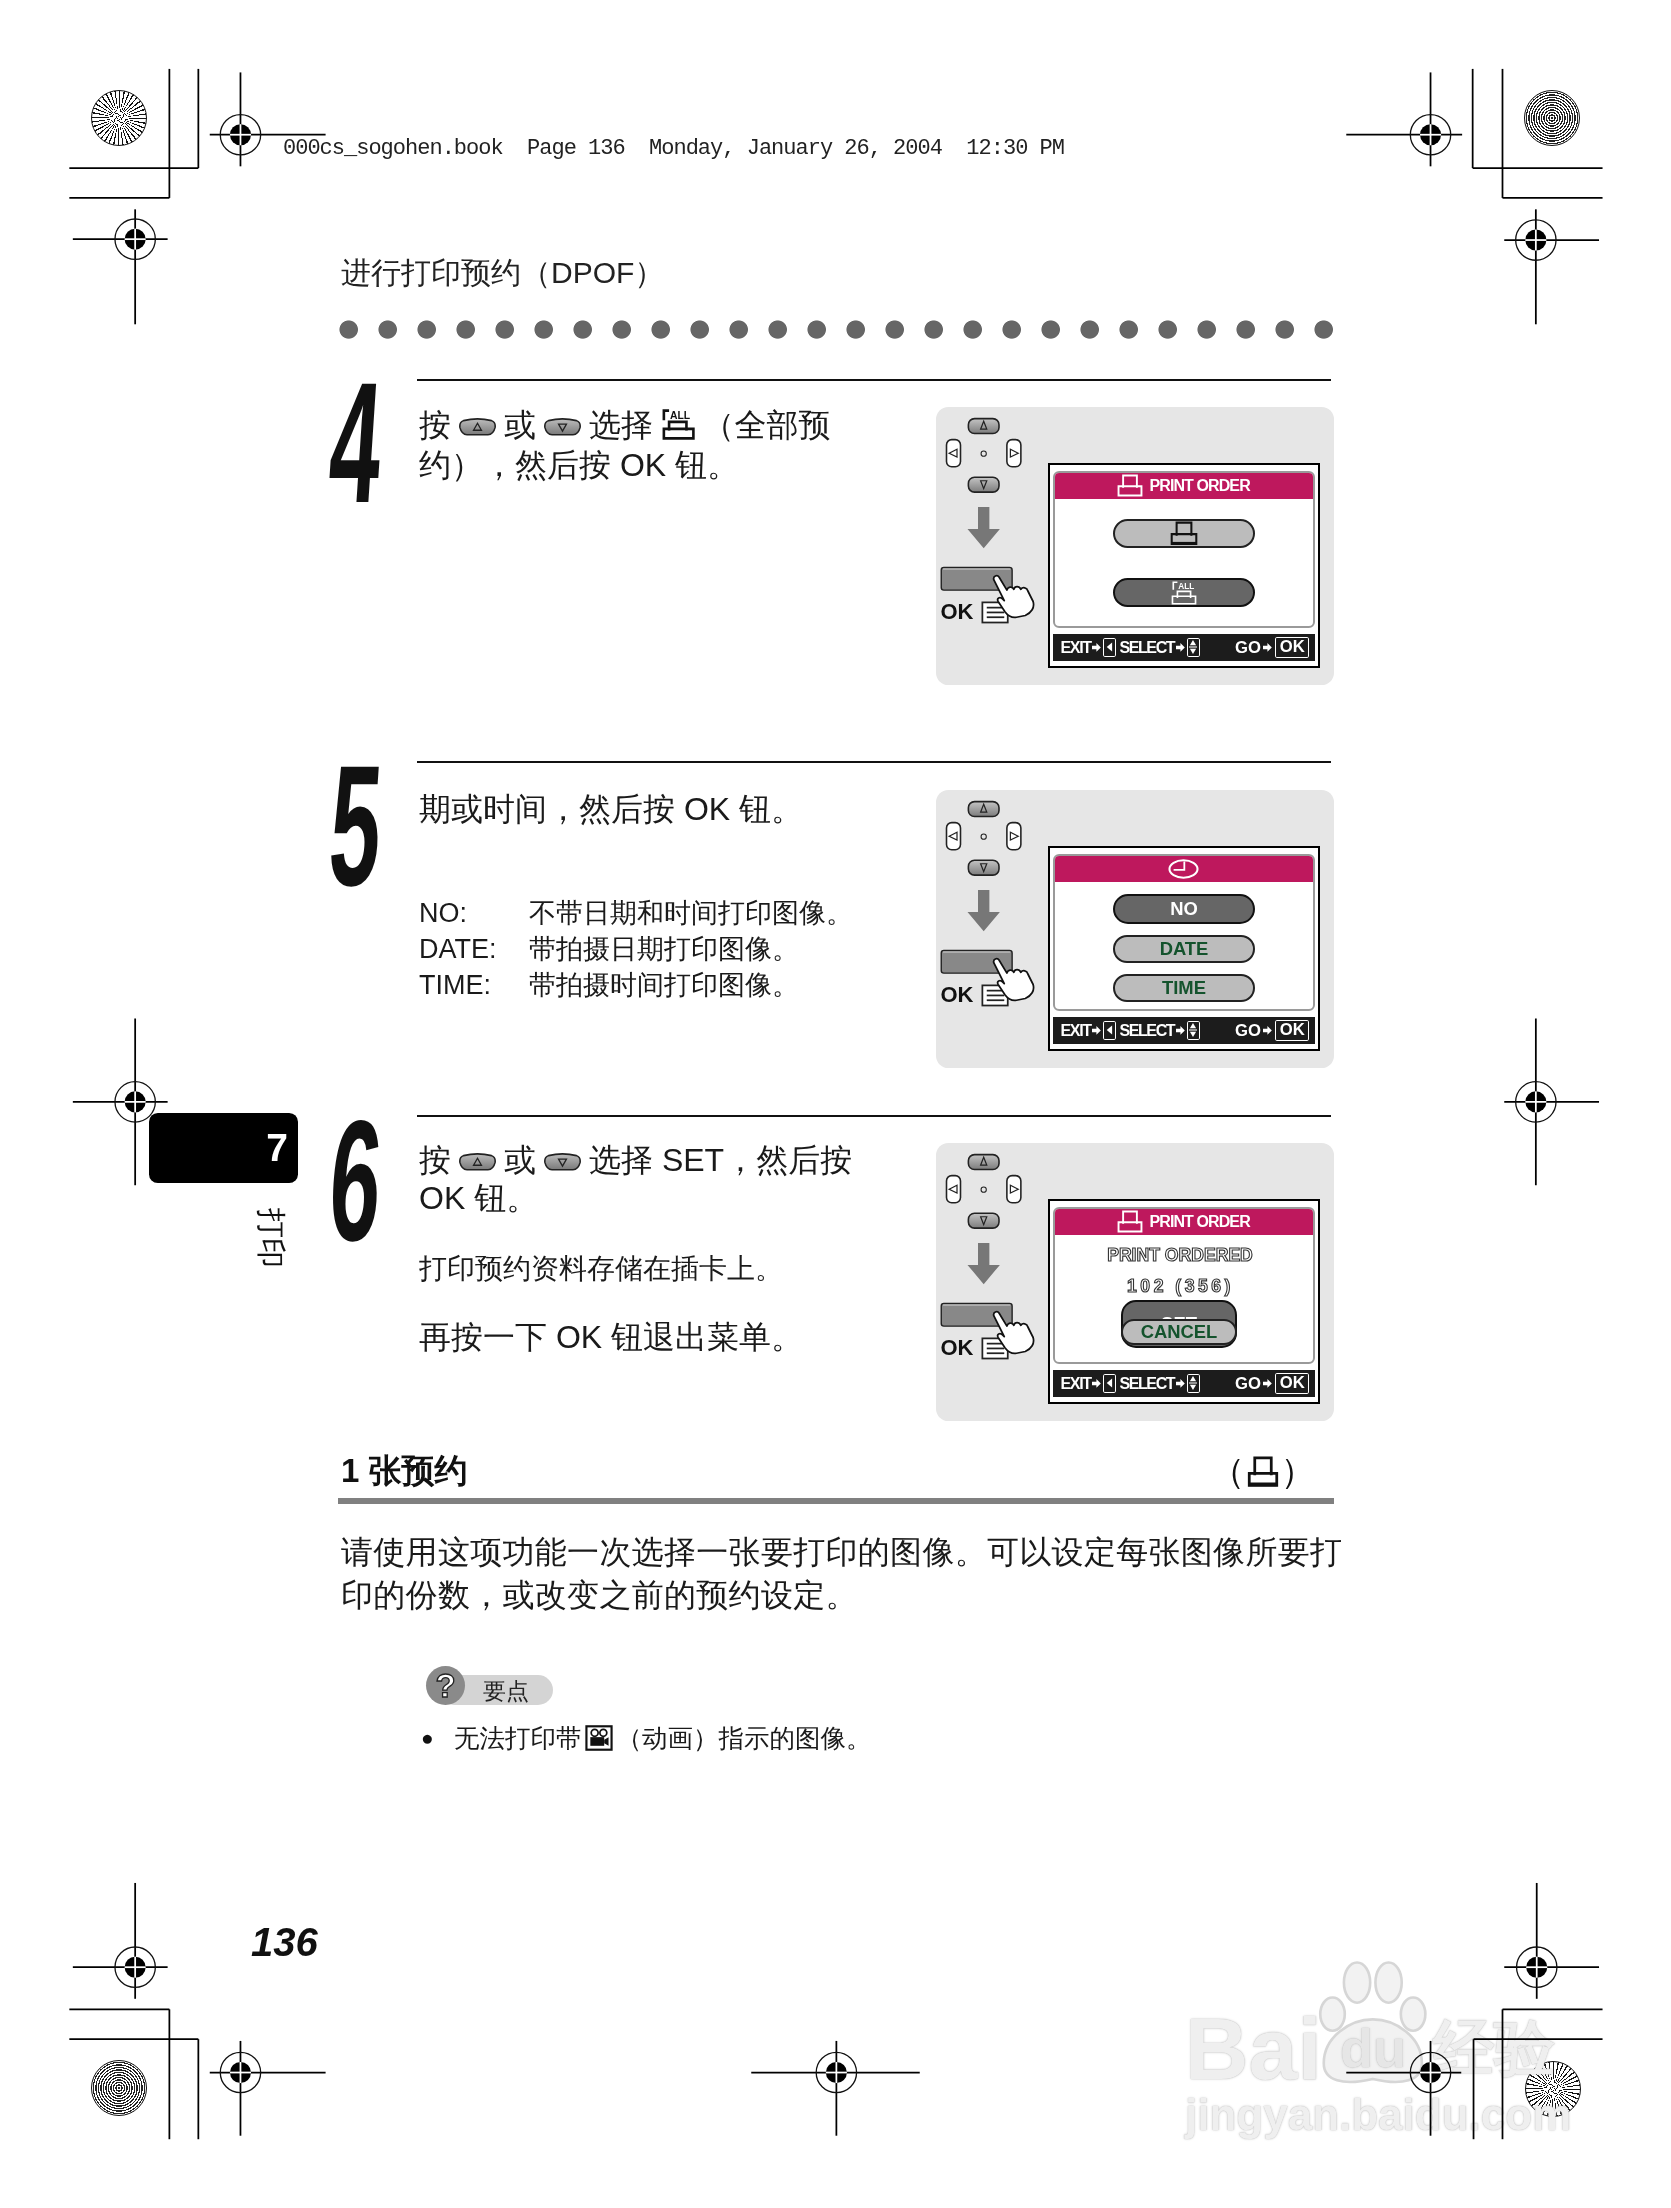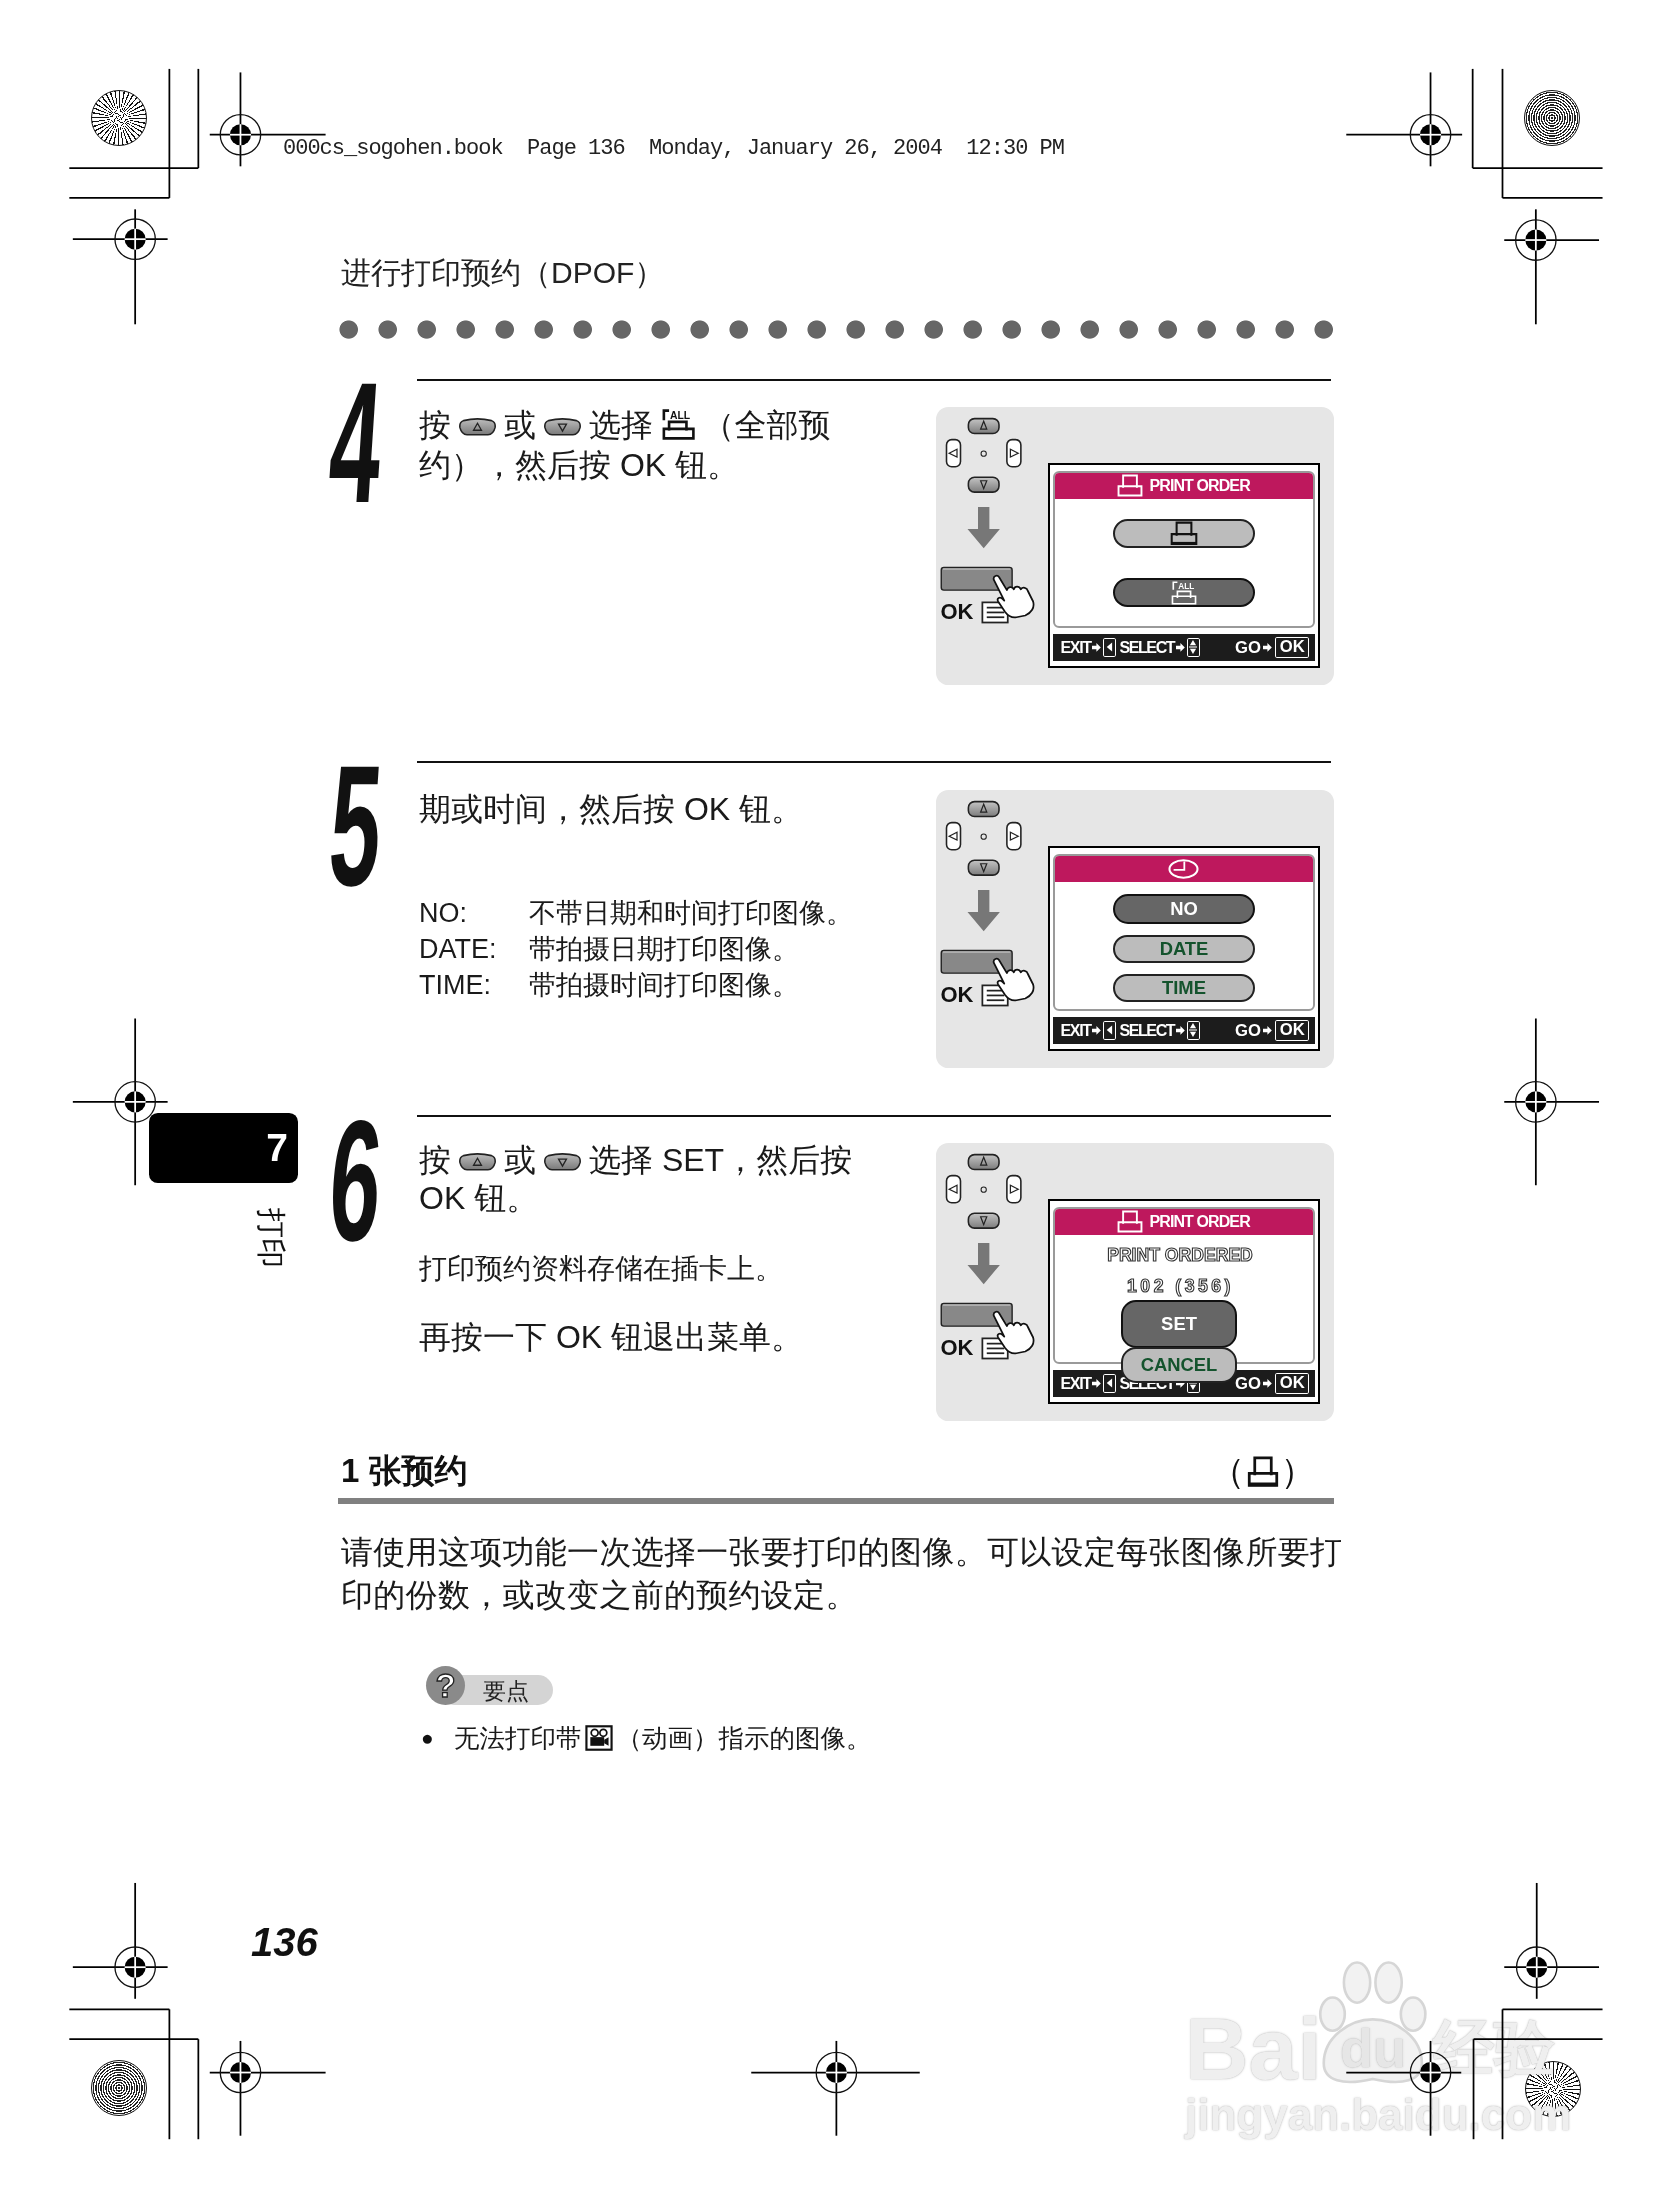--- a/index.html
+++ b/index.html
@@ -374,21 +374,21 @@
         <span class="f-go">GO</span>
         <svg class="f-arrow" viewBox="0 0 10 10">
             <polygon points="0,3 5,3 5,0 10,5 5,10 5,7 0,7" fill="#fff"></polygon>
           </svg>
         <span class="f-ok">OK</span>
       </div>
     </div>
     <div class="outlined" style="left:163px;top:101px;width:162px;font-size:17.6px;line-height:23px">PRINT ORDERED</div>
     <div class="outlined" style="left:172px;top:132px;width:145px;font-size:17.6px;line-height:23px;letter-spacing:3.5px">102 (356)</div>
     <div class="pill sel" style="left:185px;width:116px;top:157px;height:48px">SET</div>
-    <div class="pill" style="left:185px;width:116px;top:204px;height:36px">CANCEL</div>
+    <div class="pill" style="left:185px;width:116px;top:176px;height:26px">CANCEL</div>
   </div>
 
   <div class="abs sec-title">1 张预约</div>
   <div class="abs sec-icon">
     <span>（</span>
     <svg viewBox="0 0 34 36">
         <path d="M8,22 V3 H26 V22" fill="none" stroke="#111" stroke-width="3"></path>
         <path d="M2,20 H32 V33 H2 Z" fill="none" stroke="#111" stroke-width="3"></path>
         <line x1="2" y1="32" x2="32" y2="32" stroke="#111" stroke-width="4"></line>
       </svg>

